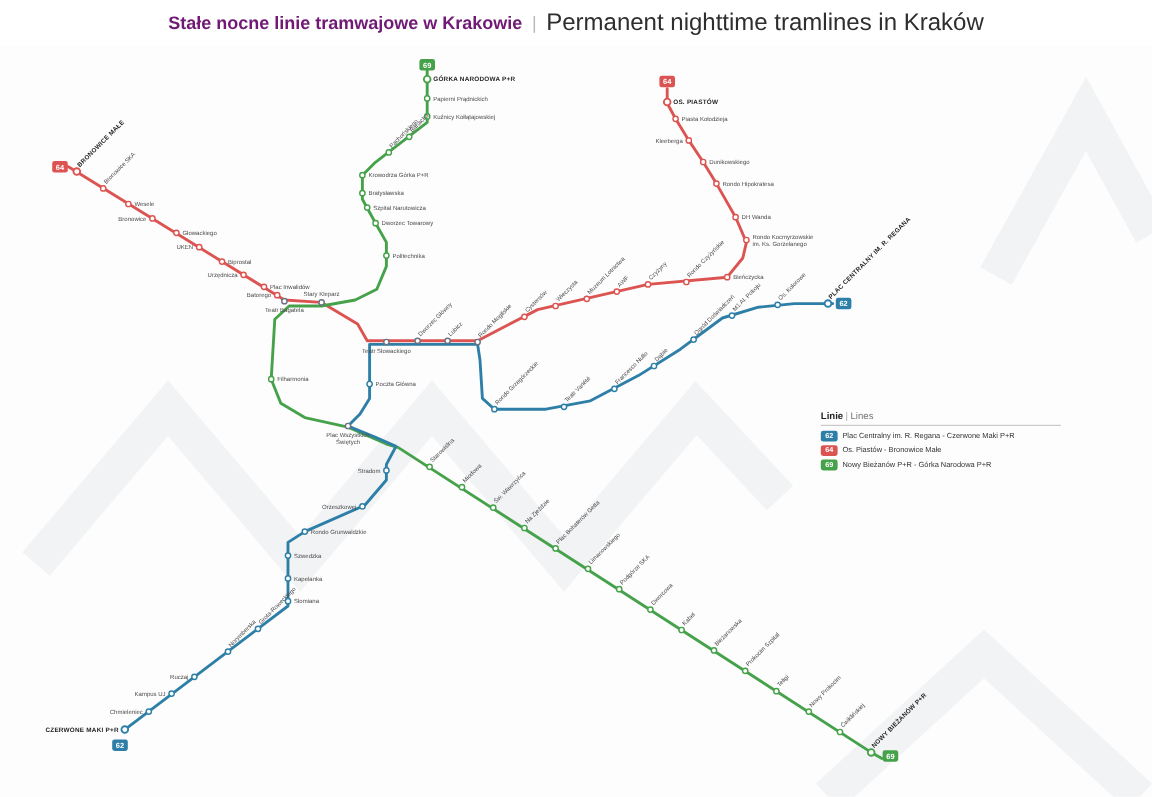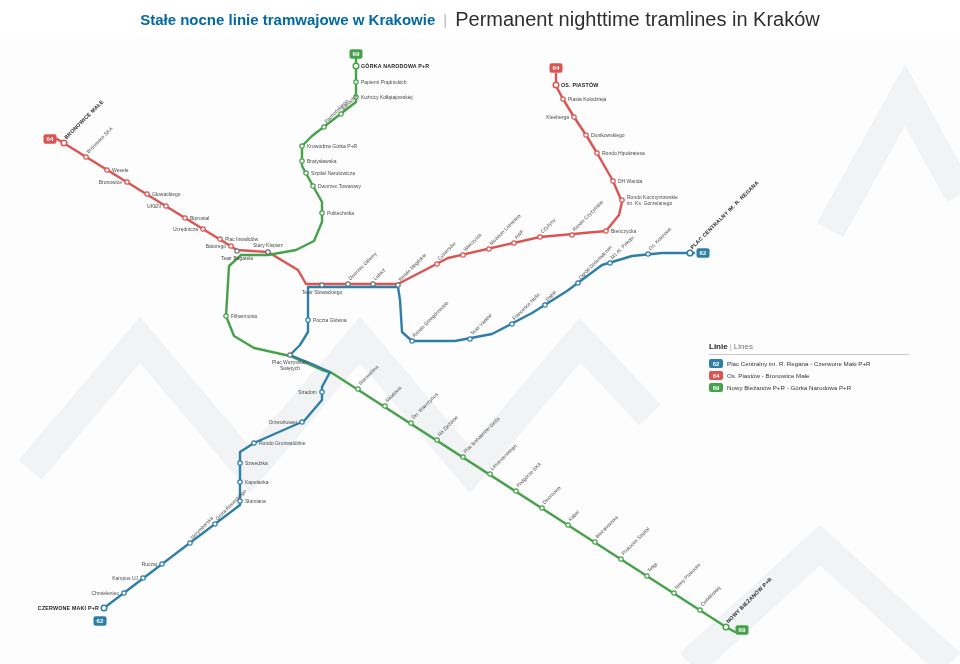--- a/index.html
+++ b/index.html
@@ -4,28 +4,28 @@
 <style>
   html,body{margin:0;padding:0}
   body{
     width:960px;height:664px;position:relative;overflow:hidden;
     background:#fdfdfd;font-family:"Liberation Sans",sans-serif;
   }
   .titlebar{
     position:absolute;top:0;left:0;width:100%;height:38px;z-index:5;
     display:flex;align-items:center;justify-content:center;gap:8px;background:#fff;
   }
-  .t-pl{font-size:15px;font-weight:700;color:#0369a1}
+  .t-pl{font-size:15px;font-weight:700;color:#701a75}
   .t-sep{font-size:15px;color:#b9b9b9;font-weight:300}
   .t-en{font-size:20px;color:#2e2e2e}
   svg.map{position:absolute;left:0;top:0;z-index:1}
   .stop-label{font-size:5px;fill:#4b4b4b}
   .stop-label.term{font-size:5.3px;font-weight:700;fill:#1d1d1d;letter-spacing:.2px}
   .badge-text{font-size:6.2px;font-weight:700;fill:#fff}
-  .legend{position:absolute;left:709px;top:342px;width:200px;z-index:4}
+  .legend{position:absolute;left:684px;top:342px;width:200px;z-index:4}
   .legend-title{font-size:8px;color:#1e1e1e;border-bottom:1px solid #c9c9c9;padding-bottom:3px;margin-bottom:4px}
   .legend-title b{font-weight:700}
   .lt-sep{color:#aaa;margin:0 2px;font-weight:400}
   .lt-en{color:#777;font-weight:400}
   .legend-row{display:flex;align-items:center;margin-top:3px}
   .legend-badge{display:inline-flex;align-items:center;justify-content:center;
     width:14px;height:9px;border-radius:2px;color:#fff;font-size:6px;font-weight:700;flex:none}
   .legend-route{font-size:6.2px;color:#333;margin-left:4px;white-space:nowrap}
 </style>
 </head>

